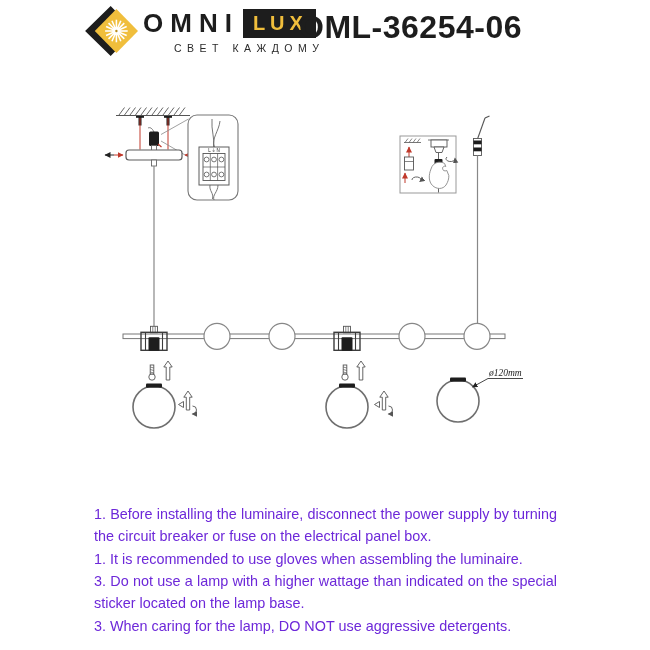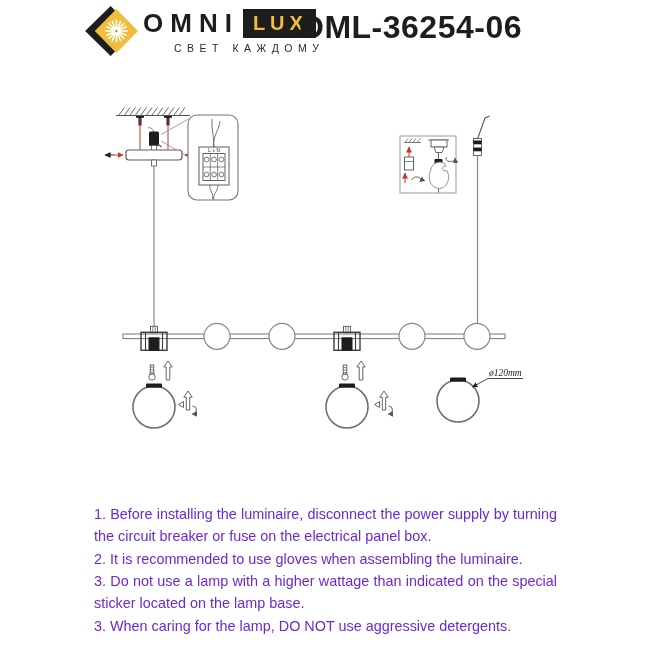--- a/index.html
+++ b/index.html
@@ -235,18 +235,18 @@
     <g>
       <use href="#globeicon" x="458" y="401"></use>
       <line x1="488" y1="378.5" x2="472.5" y2="387" stroke="#333" stroke-width="0.9" marker-end="url(#ab)"></line>
       <line x1="488" y1="378.5" x2="523" y2="378.5" stroke="#333" stroke-width="0.9"></line>
       <text x="489" y="376" font-size="9.5" font-style="italic" font-family="Liberation Serif, serif" fill="#1d1d1d">ø120mm</text>
     </g>
   </svg>
 
   <div class="instructions">
     <p>1. Before installing the luminaire, disconnect the power supply by turning the circuit breaker or fuse on the electrical panel box.</p>
-    <p>2. It is recommended to use gloves when assembling the luminaire.</p>
+    <p>1. It is recommended to use gloves when assembling the luminaire.</p>
     <p>3. Do not use a lamp with a higher wattage than indicated on the special sticker located on the lamp base.</p>
     <p>3. When caring for the lamp, DO NOT use aggressive detergents.</p>
   </div>
 
 </div>
 
 </body></html>

